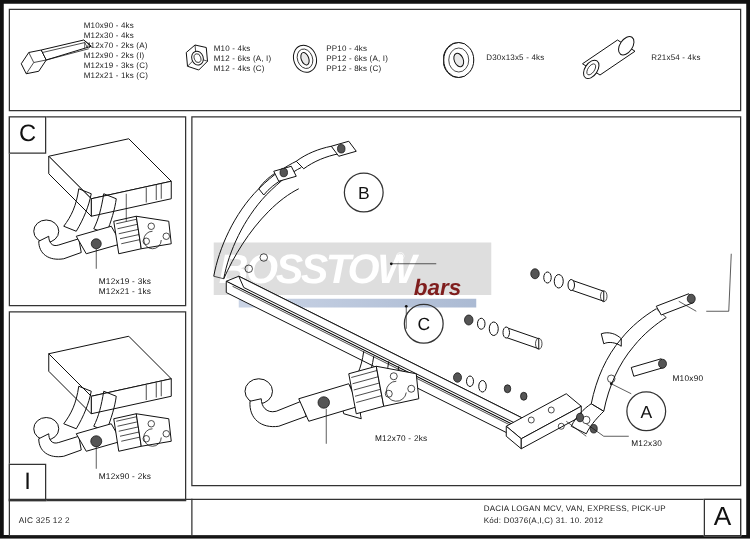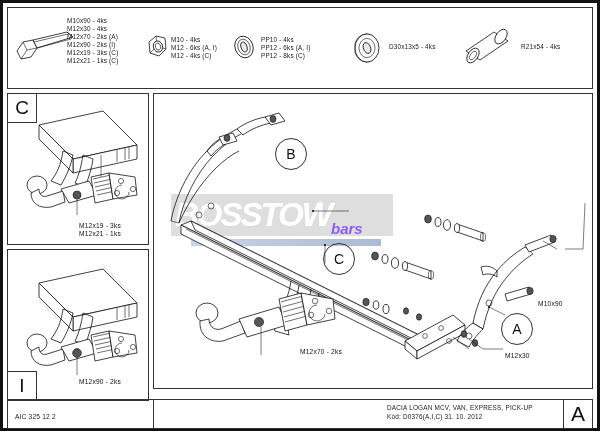--- a/index.html
+++ b/index.html
@@ -47,22 +47,22 @@
              white-space:pre;color:#111;text-align:left;}
 
   
   #watermark{position:absolute;left:168px;top:183px;width:222px;height:60px;pointer-events:none;}
   #wmBand{position:absolute;left:0;top:8px;width:222px;height:42px;background:#d8d8d8;opacity:.85;}
   #wmBlue{position:absolute;left:20px;top:53px;width:190px;height:7px;
           background:linear-gradient(90deg,#b9c6dd,#8fa3c4);opacity:.75;}
   #wmText{position:absolute;left:4px;top:10px;font-size:33px;font-weight:bold;
           font-style:italic;color:#ffffff;letter-spacing:-2px;
           font-family:"Liberation Sans",sans-serif;}
-  #wmBars{position:absolute;left:160px;top:34px;font-size:15px;font-weight:bold;font-style:italic;
-          color:#8b5cf6;font-family:"Liberation Sans",sans-serif;}
+  #wmBars{position:absolute;left:160px;top:34px;font-size:18px;font-weight:bold;font-style:italic;
+          color:#7f1d1d;font-family:"Liberation Sans",sans-serif;}
   #wmReg{position:absolute;left:146px;top:14px;font-size:9px;color:#fff;}
 
   svg{display:block;overflow:visible;}
   .ln{fill:none;stroke:#111;stroke-width:.8;}
   .lnT{fill:none;stroke:#111;stroke-width:.6;}
   .fillw{fill:#fff;stroke:#111;stroke-width:.8;}
   .fillg{fill:#e9e9e9;stroke:#111;stroke-width:.8;}
   .filld{fill:#555;stroke:#111;stroke-width:.6;}
   .leader{fill:none;stroke:#111;stroke-width:.55;}
 </style>

